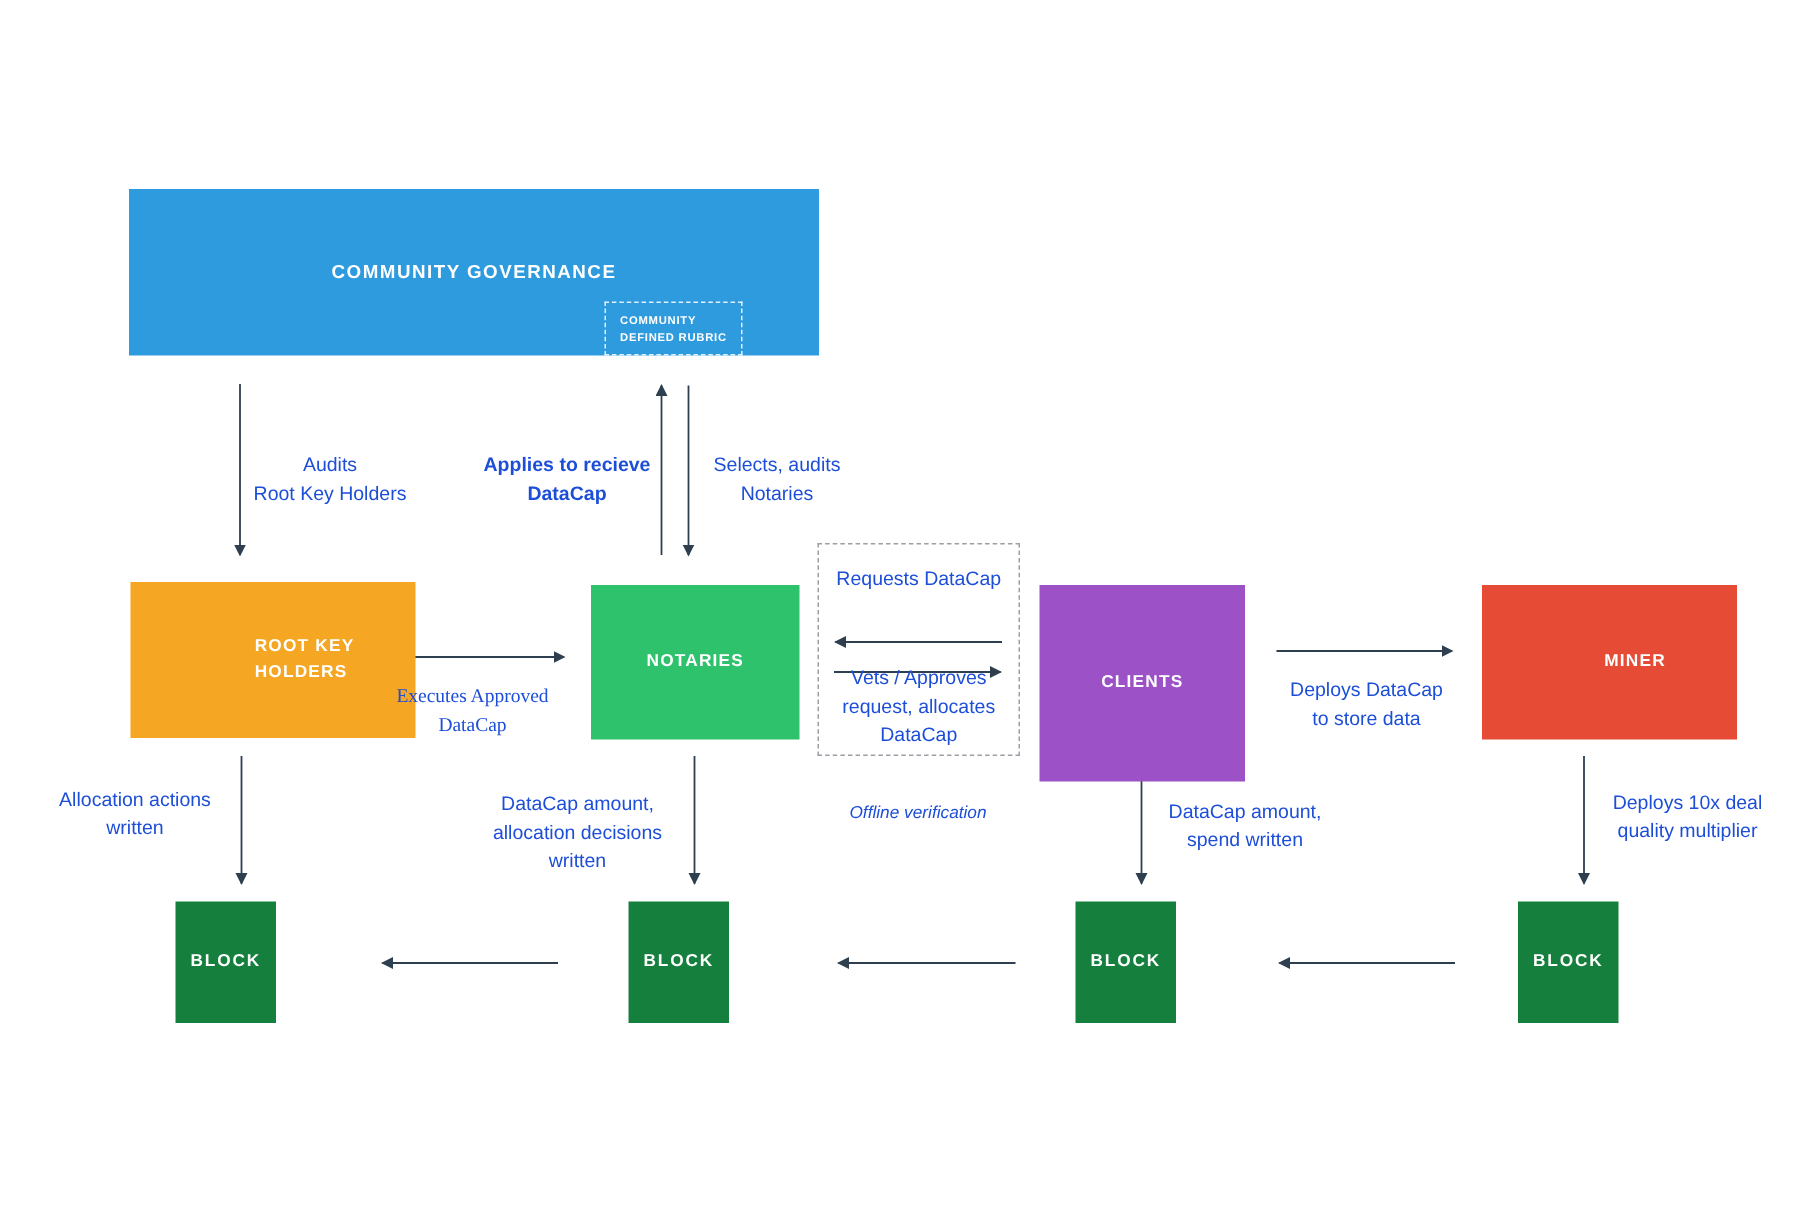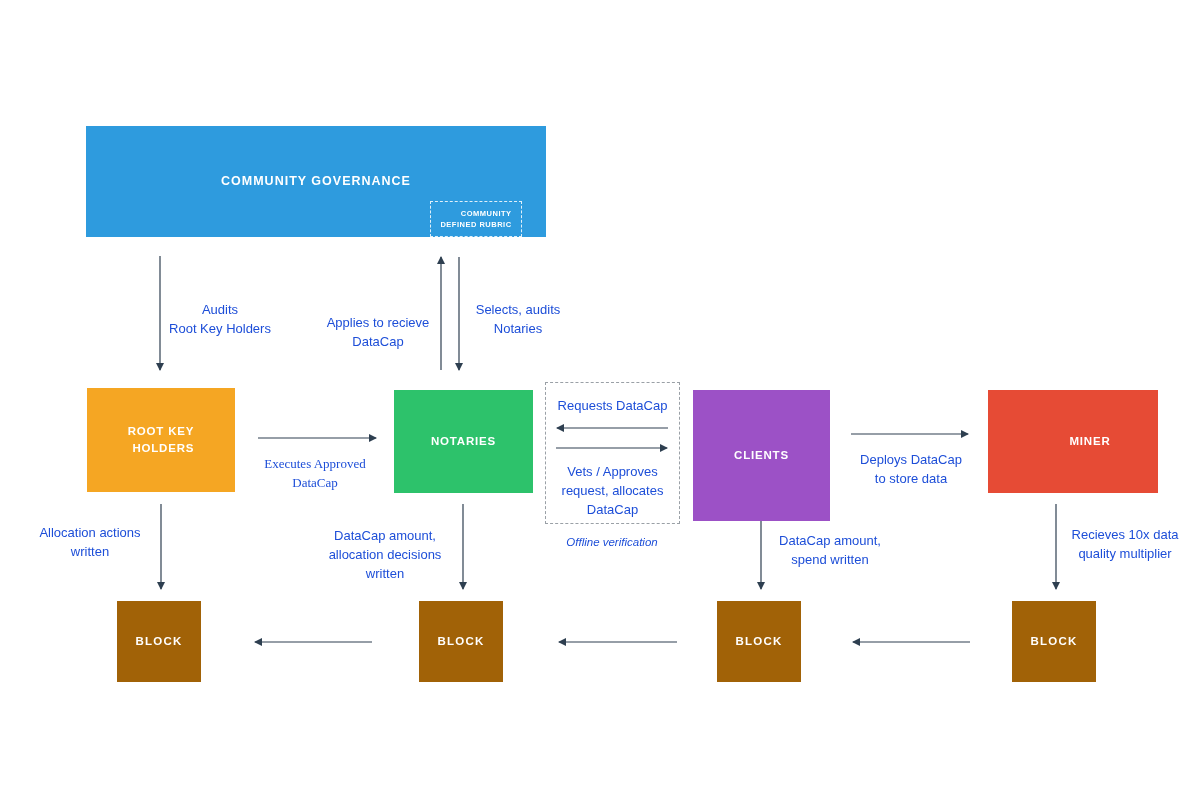--- a/index.html
+++ b/index.html
@@ -8,59 +8,59 @@
     width:1200px;height:805px;
     background:#ffffff;
     font-family:"Liberation Sans", sans-serif;
     overflow:hidden;
   }
   .arrows{position:absolute;left:0;top:0;pointer-events:none;}
   .node{
     position:absolute;
     display:flex;align-items:center;justify-content:center;
     color:#ffffff;
-    text-align:right;
+    text-align:left;
   }
   .node-title{
     font-size:11.5px;font-weight:bold;letter-spacing:0.8px;
     white-space:pre-line;line-height:1.45;
   }
   .governance{left:86px;top:126px;width:460px;height:111px;background:#2E9BDE;}
   .governance .node-title{font-size:12.5px;letter-spacing:1px;}
   .rubric{
     position:absolute;left:317px;top:75px;width:90px;height:34px;
     border:1px dashed rgba(255,255,255,0.85);
-    display:flex;align-items:center;justify-content:center;margin-left:27px;
+    display:flex;align-items:center;justify-content:center;
   }
   .rubric-text{
     font-size:7.5px;font-weight:bold;letter-spacing:0.5px;
     white-space:pre-line;line-height:1.5;color:#ffffff;
   }
-  .rootkey{left:87px;top:388px;width:148px;height:104px;background:#F5A623;}
+  .rootkey{left:87px;top:388px;width:148px;height:104px;background:#F5A623;padding-left:42px;}
   .notaries{left:394px;top:390px;width:139px;height:103px;background:#2DC26B;}
   .clients{left:693px;top:390px;width:137px;height:131px;background:#9C51C6;}
   .miner{left:988px;top:390px;width:136px;height:103px;background:#E64B35;padding-left:34px;}
-  .block{background:#a16207;width:84px;height:81px;}
+  .block{background:#15803d;width:67px;height:81px;}
   .block .node-title{letter-spacing:1.2px;}
   .block1{left:117px;top:601px;}
   .block2{left:419px;top:601px;}
   .block3{left:717px;top:601px;}
   .block4{left:1012px;top:601px;}
   .offline-box{
-    position:absolute;left:545px;top:382px;width:133px;height:140px;
+    position:absolute;left:545px;top:362px;width:133px;height:140px;
     border:1px dashed #9aa0a6;
     text-decoration:underline;
   }
   .edge-label{
     position:absolute;
     font-size:13px;line-height:1.45;color:#1d4ed8;
     text-align:center;white-space:pre-line;
   }
   .lbl-audits{left:150px;top:301px;width:140px;}
-  .lbl-applies{left:320px;top:314px;width:116px;}
+  .lbl-applies{left:320px;top:301px;width:116px;font-weight:bold;}
   .lbl-selects{left:462px;top:301px;width:112px;}
   .lbl-executes{left:253px;top:455px;width:124px;font-family:Liberation Serif, serif;}
   .lbl-requests{left:0;top:14px;width:133px;}
   .lbl-vets{left:0;top:80px;width:133px;}
   .lbl-offline{left:550px;top:534px;width:124px;font-style:italic;font-size:11.5px;}
   .lbl-deploys{left:849px;top:451px;width:124px;}
   .lbl-alloc-written{left:28px;top:524px;width:124px;text-align:center;}
   .lbl-datacap-alloc{left:323px;top:527px;width:124px;}
   .lbl-datacap-spend{left:768px;top:532px;width:124px;}
   .lbl-recieves{left:1063px;top:526px;width:124px;}
@@ -149,16 +149,16 @@
   <div class="edge-label lbl-offline">Offline verification</div>
   <div class="edge-label lbl-deploys">Deploys DataCap
 to store data</div>
   <div class="edge-label lbl-alloc-written">Allocation actions
 written</div>
   <div class="edge-label lbl-datacap-alloc">DataCap amount,
 allocation decisions
 written</div>
   <div class="edge-label lbl-datacap-spend">DataCap amount,
 spend written</div>
-  <div class="edge-label lbl-recieves">Recieves 10x data
+  <div class="edge-label lbl-recieves">Deploys 10x deal
 quality multiplier</div>
 
 </div>
 
 </body></html>

